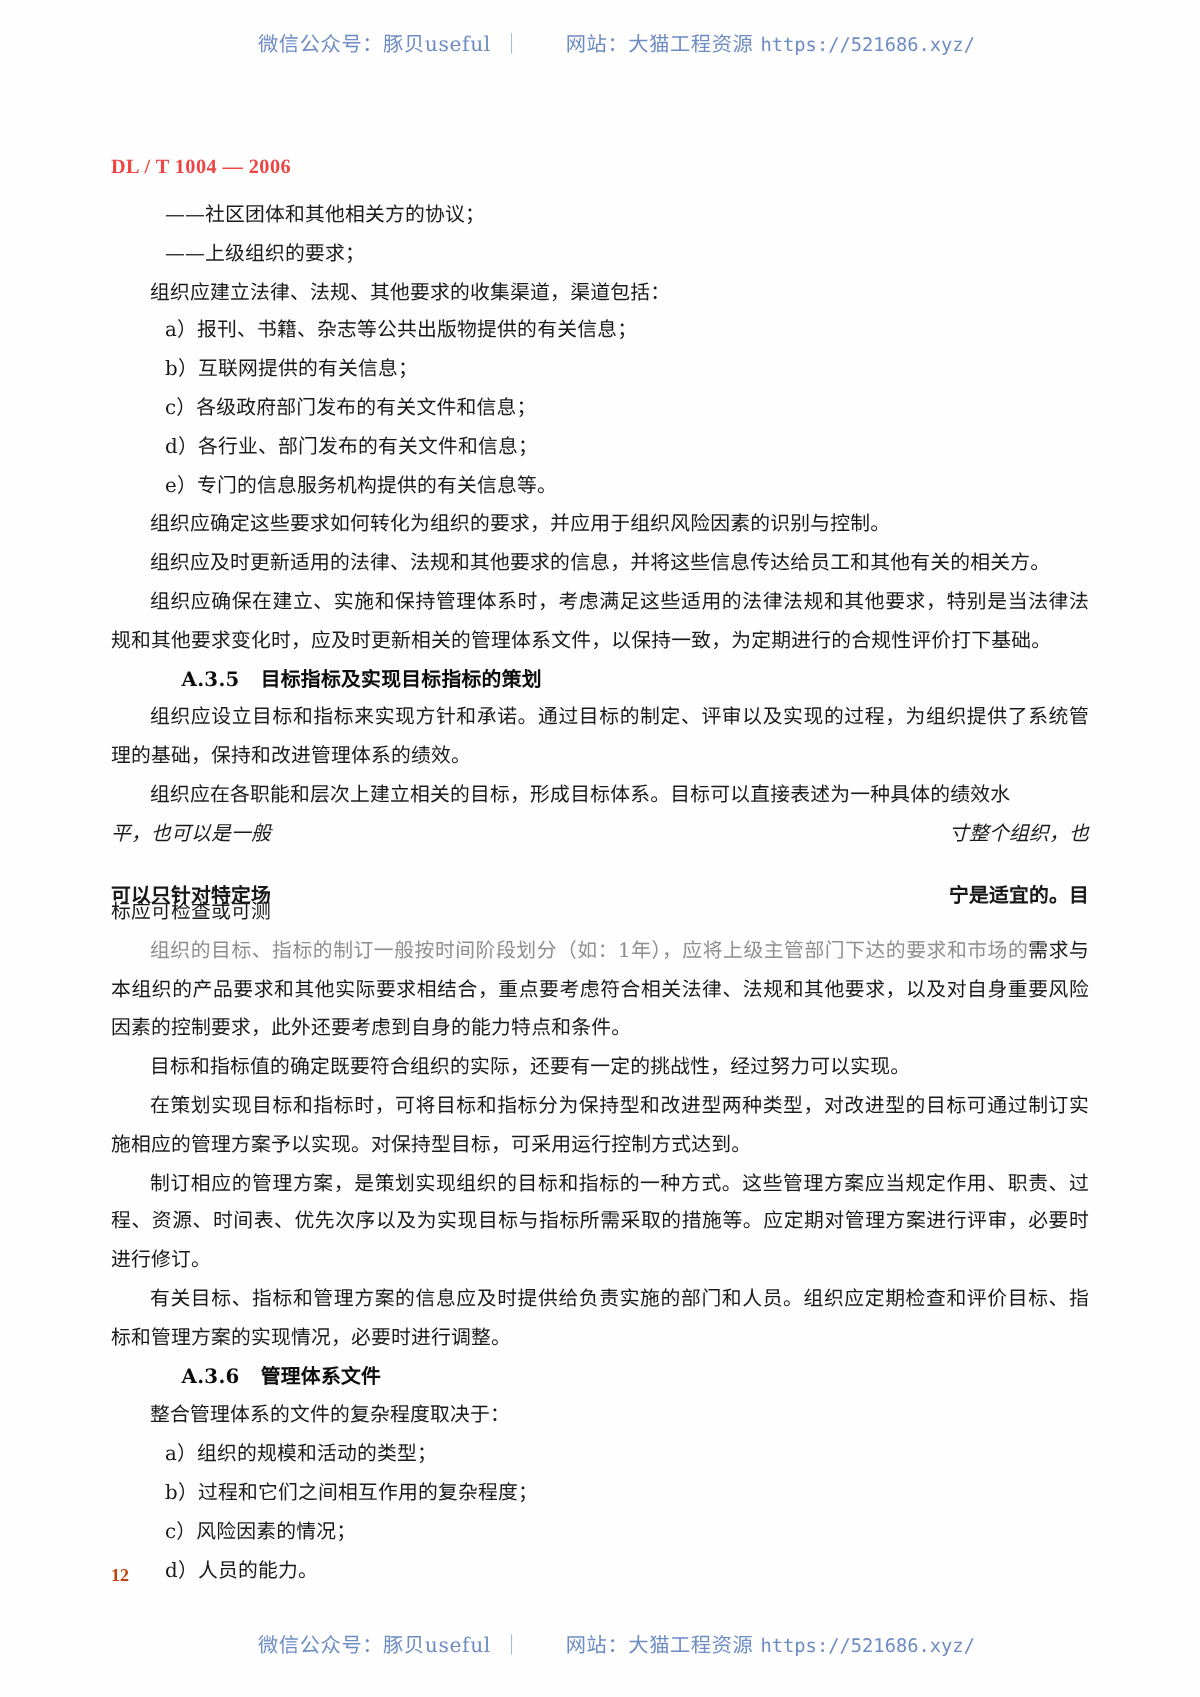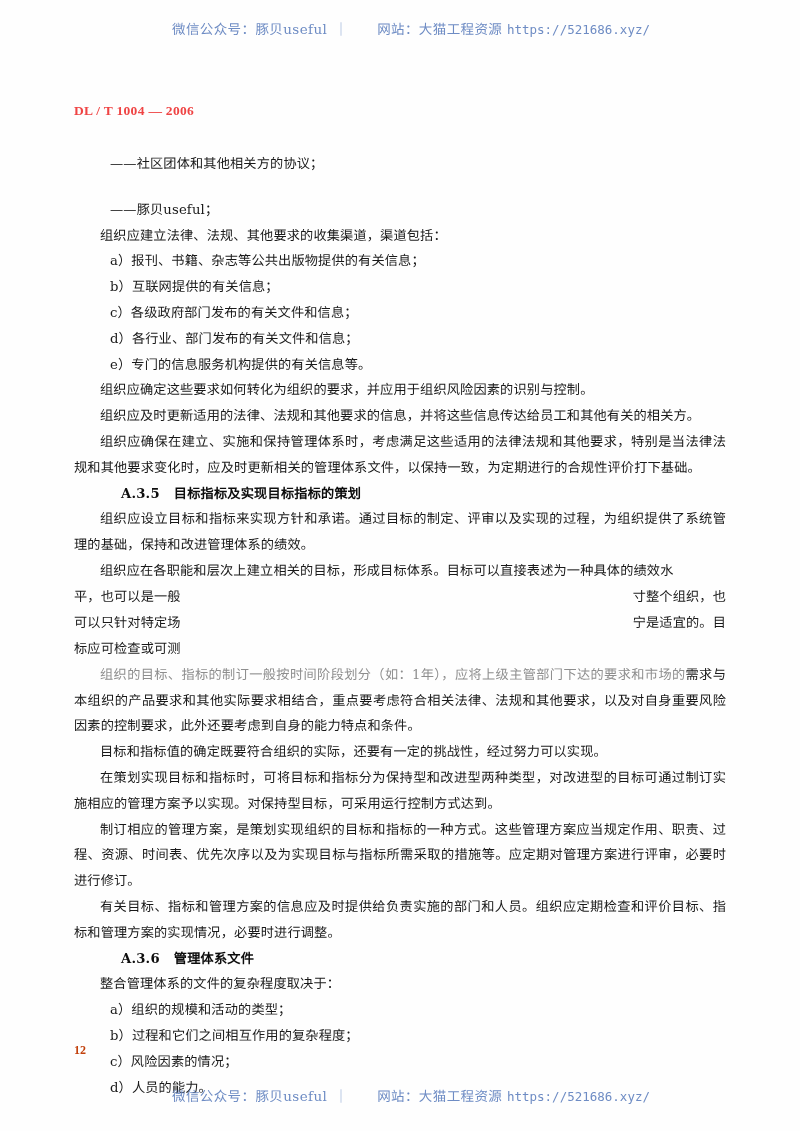--- a/index.html
+++ b/index.html
@@ -70,21 +70,21 @@
     width: 652px;
   }
 
   .line {
     font-size: 13.2px;
     line-height: 25.8px;
     color: #191919;
     white-space: pre-wrap;
     letter-spacing: 0.15px;
   }
-  .line.indent-dash { padding-left: 36px; margin-top: 20px; }
+  .line.indent-dash { padding-left: 36px; }
   .line.indent-item { padding-left: 36px; }
   .line.indent-para { text-indent: 26px; }
   .line.flush { text-indent: 0; }
 
   .heading {
     font-size: 13.2px;
     line-height: 25.8px;
     font-weight: bold;
     color: #0d0d0d;
     letter-spacing: 0.2px;
@@ -126,22 +126,22 @@
     left: 0;
     top: 0;
     white-space: nowrap;
   }
   .damaged-row .frag-right {
     position: absolute;
     right: 0;
     top: 0;
     white-space: nowrap;
   }
-  .damaged-row.r1 { top: 0px; }
-  .damaged-row.r2 { top: 26px; }
+  .damaged-row.r1 { top: 0px; font-style: italic; }
+  .damaged-row.r2 { top: 41px; font-weight: bold; }
   .damaged-row.r3 { top: 52px; }
 
   
   .page-number {
     position: absolute;
     left: 74px;
     top: 1043px;
     font-size: 12px;
     font-weight: bold;
     color: #c2410c;
@@ -155,21 +155,21 @@
 
   <div class="watermark watermark-top">
     <span class="wm-seg">微信公众号：豚贝useful</span><span class="wm-sep">｜</span><span class="wm-seg">网站：大猫工程资源</span> <span class="wm-url">https://521686.xyz/</span>
   </div>
 
   <div class="running-head">DL / T 1004 — 2006</div>
 
   <div class="textblock">
 
     <div class="line indent-dash">——社区团体和其他相关方的协议；</div>
-    <div class="line indent-dash">——豚贝useful；</div>
+    <div class="line indent-dash">——上级组织的要求；</div>
 
     <div class="line indent-para flush" style="text-indent:26px">组织应建立法律、法规、其他要求的收集渠道，渠道包括：</div>
 
     <div class="line indent-item">a）报刊、书籍、杂志等公共出版物提供的有关信息；</div>
     <div class="line indent-item">b）互联网提供的有关信息；</div>
     <div class="line indent-item">c）各级政府部门发布的有关文件和信息；</div>
     <div class="line indent-item">d）各行业、部门发布的有关文件和信息；</div>
     <div class="line indent-item">e）专门的信息服务机构提供的有关信息等。</div>
 
     <div class="para first-indent">组织应确定这些要求如何转化为组织的要求，并应用于组织风险因素的识别与控制。</div>

